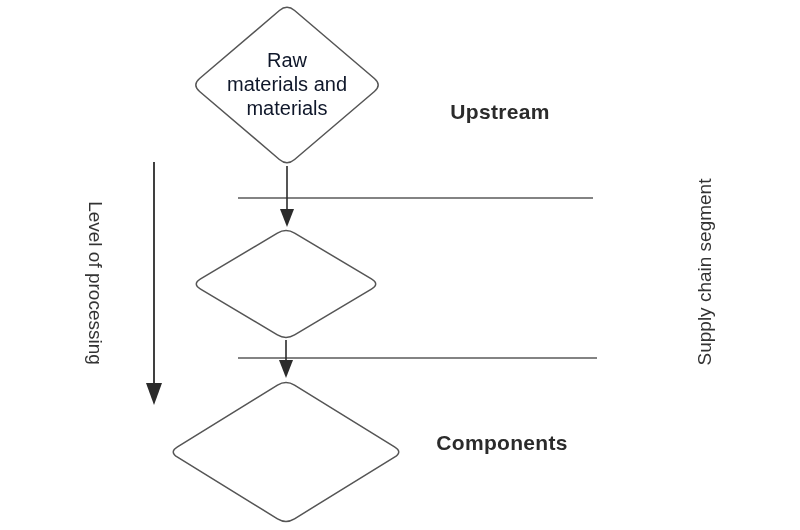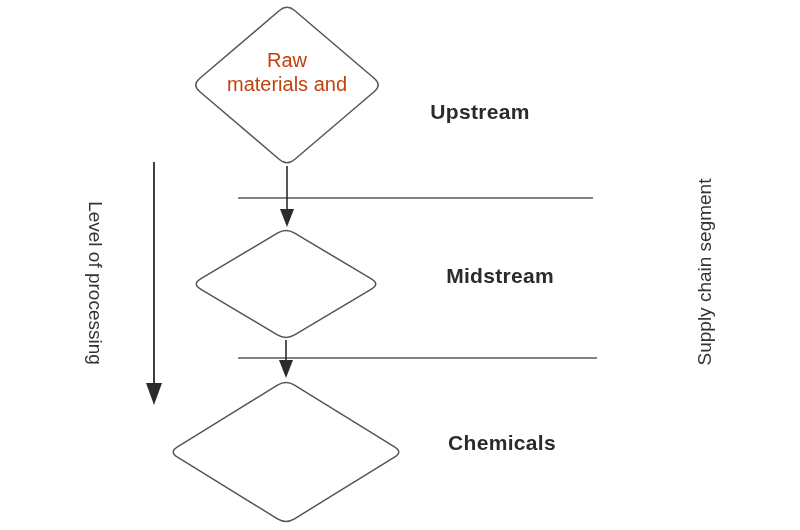--- a/index.html
+++ b/index.html
@@ -15,21 +15,21 @@
     background: #ffffff;
     overflow: hidden;
   }
   .canvas svg {
     position: absolute;
     left: 0;
     top: 0;
   }
   .label {
     position: absolute;
-    color: #c2410c;
+    color: #0f172a;
   }
   .node-label {
     width: 200px;
     text-align: center;
     font-size: 20px;
     line-height: 24px;
   }
   .node-label.single {
     font-size: 21px;
     line-height: 22px;
@@ -89,27 +89,27 @@
     <path d="M 277.4 233.1 Q 286 228 294.6 233.1 L 371.4 278.9 Q 380 284 371.4 289.1
              L 294.6 334.9 Q 286 340 277.4 334.9 L 200.6 289.1 Q 192 284 200.6 278.9 Z" fill="#ffffff" stroke="#555555" stroke-width="1.5"></path>
 
     <path d="M 277.5 385.2 Q 286 380 294.5 385.2 L 394.5 446.8 Q 403 452 394.5 457.2
              L 294.5 518.8 Q 286 524 277.5 518.8 L 177.5 457.2 Q 169 452 177.5 446.8 Z" fill="#ffffff" stroke="#555555" stroke-width="1.5"></path>
   </svg>
 
   <div class="label node-label" style="left:187px; top:48px;">
     <div>Raw</div>
     <div>materials and</div>
+    <div>materials</div>
   </div>
 
 
 
-  <div class="label stage-label" style="left:380px; top:101px;">Upstream</div>
+  <div class="label stage-label" style="left:400px; top:101px;">Upstream</div>
 
-  <div class="label stage-label" style="left:400px; top:265px;">Midstream</div>
 
-  <div class="label stage-label" style="left:402px; top:432px;">Chemicals</div>
+  <div class="label stage-label" style="left:402px; top:432px;">Components</div>
 
   <div class="label axis-label left">Level of processing</div>
 
   <div class="label axis-label right">Supply chain segment</div>
 
 </div>
 
 </body></html>

